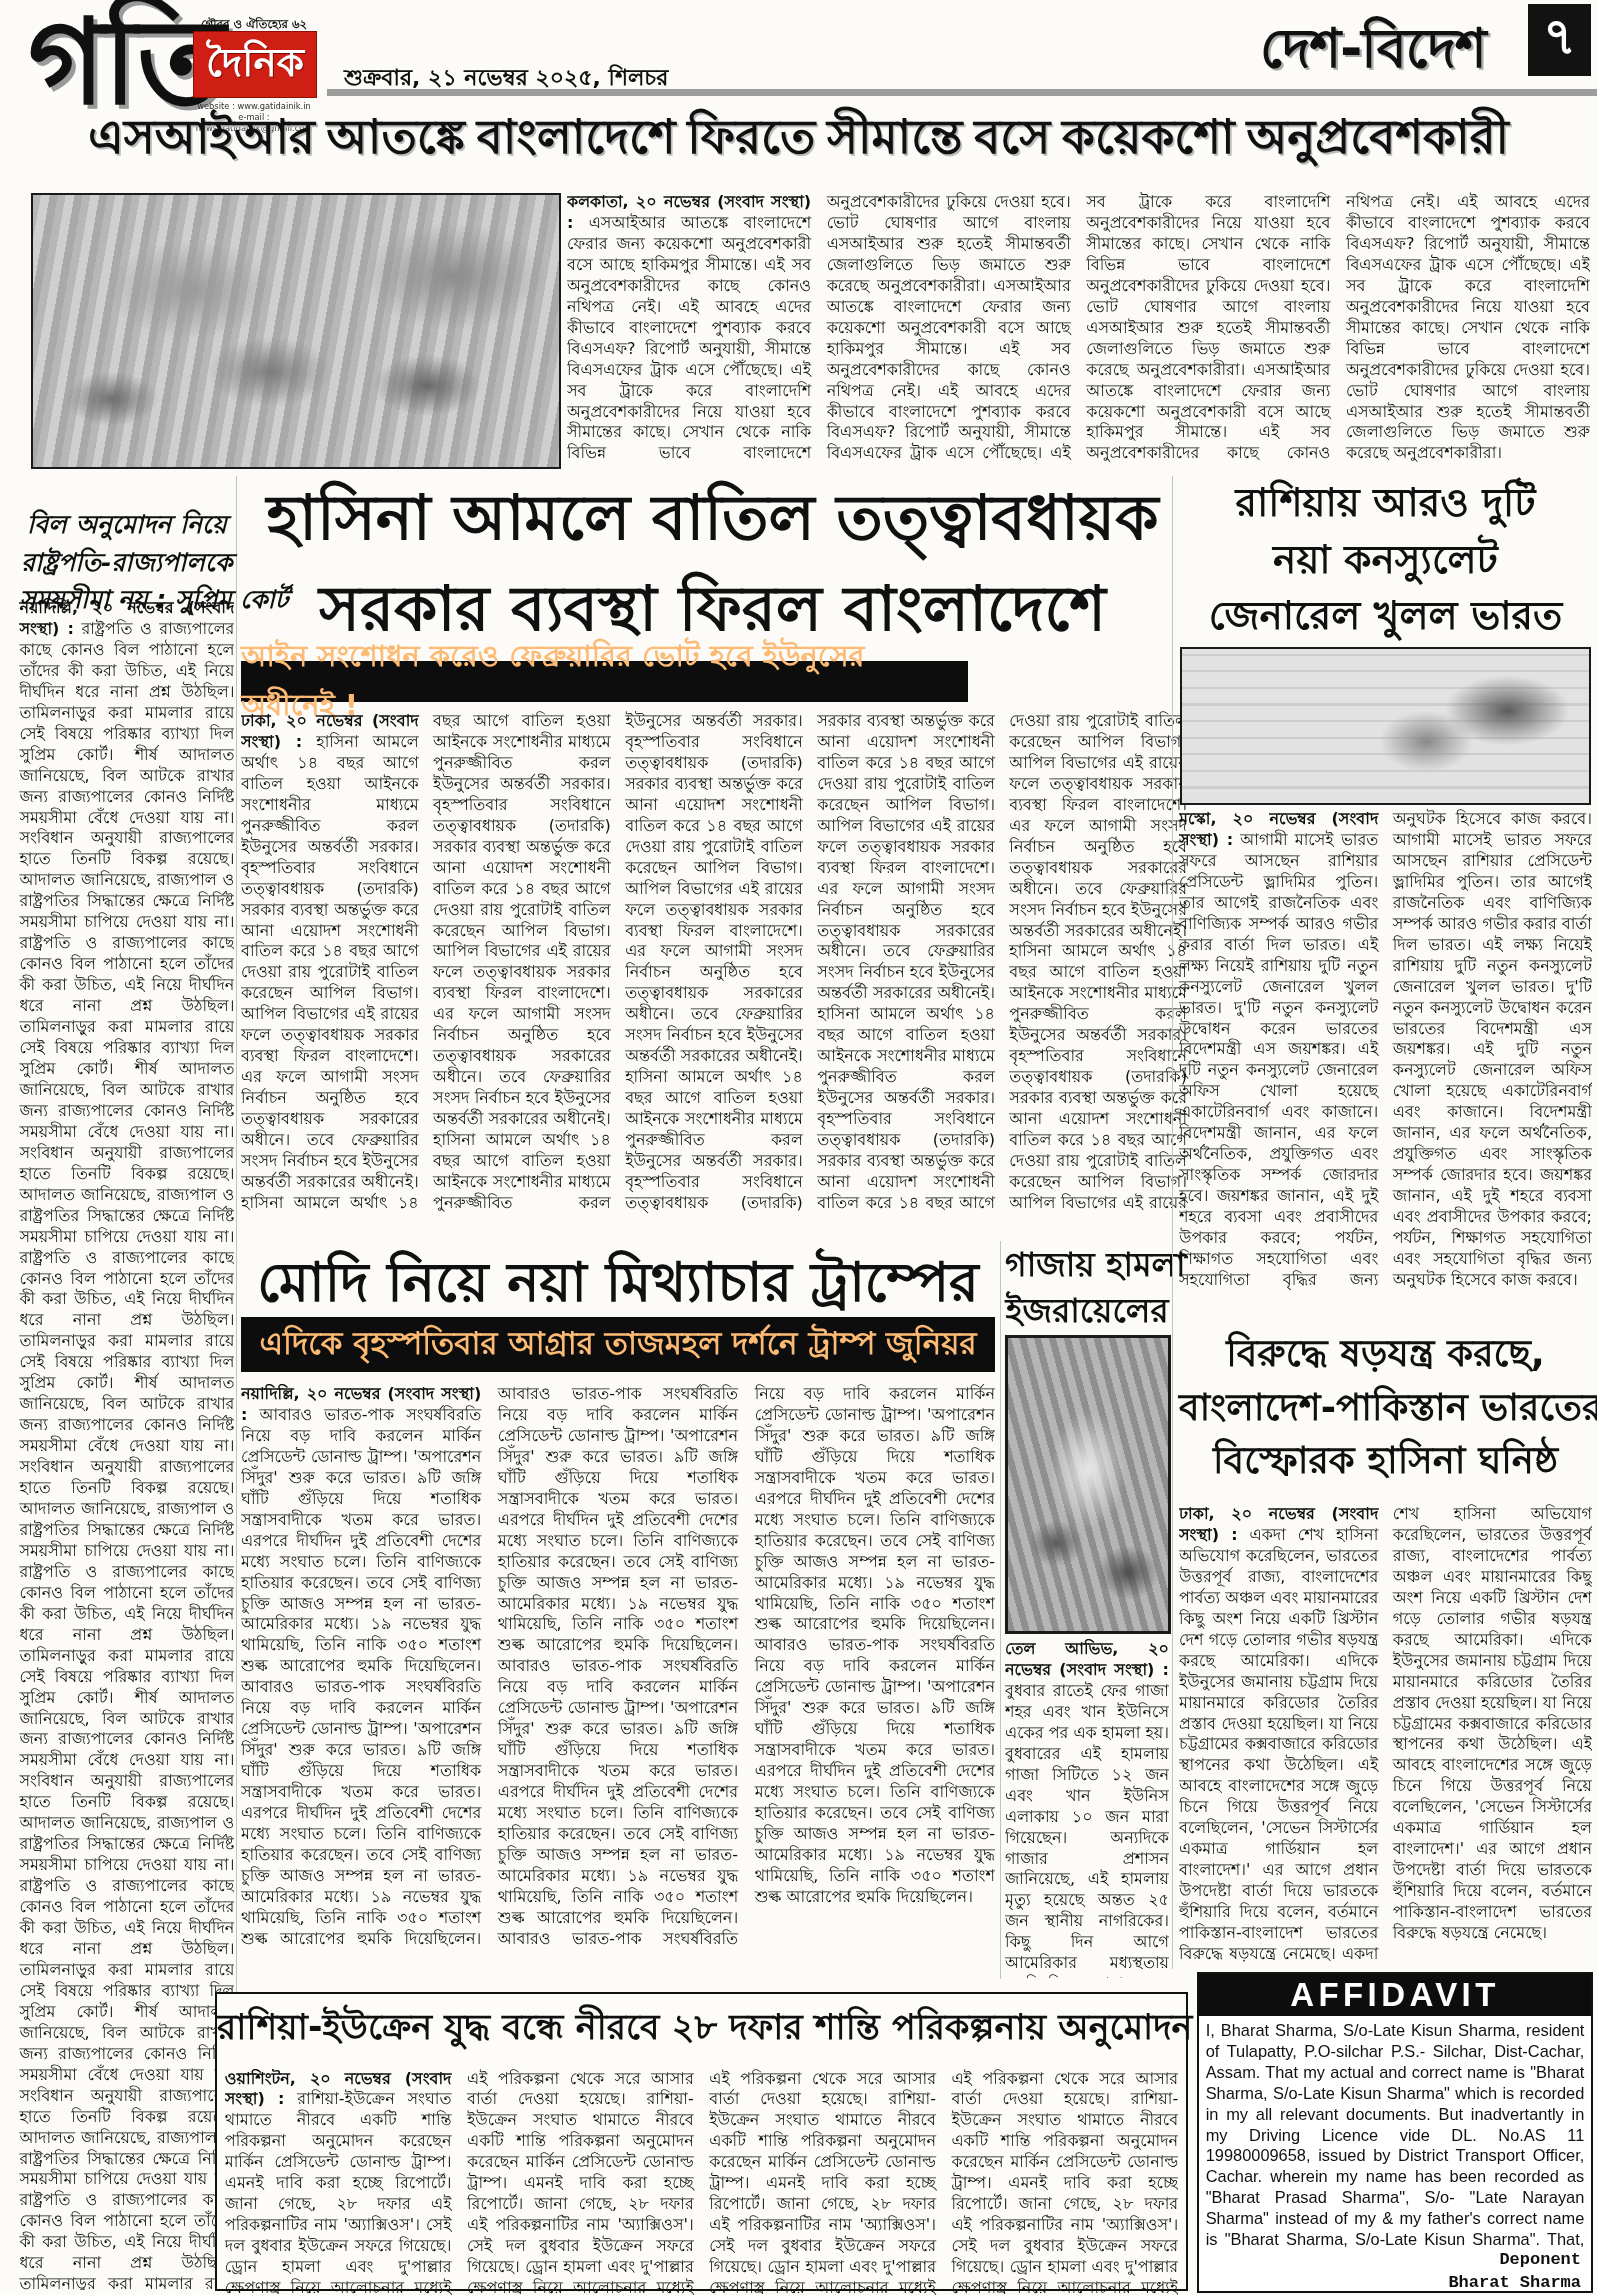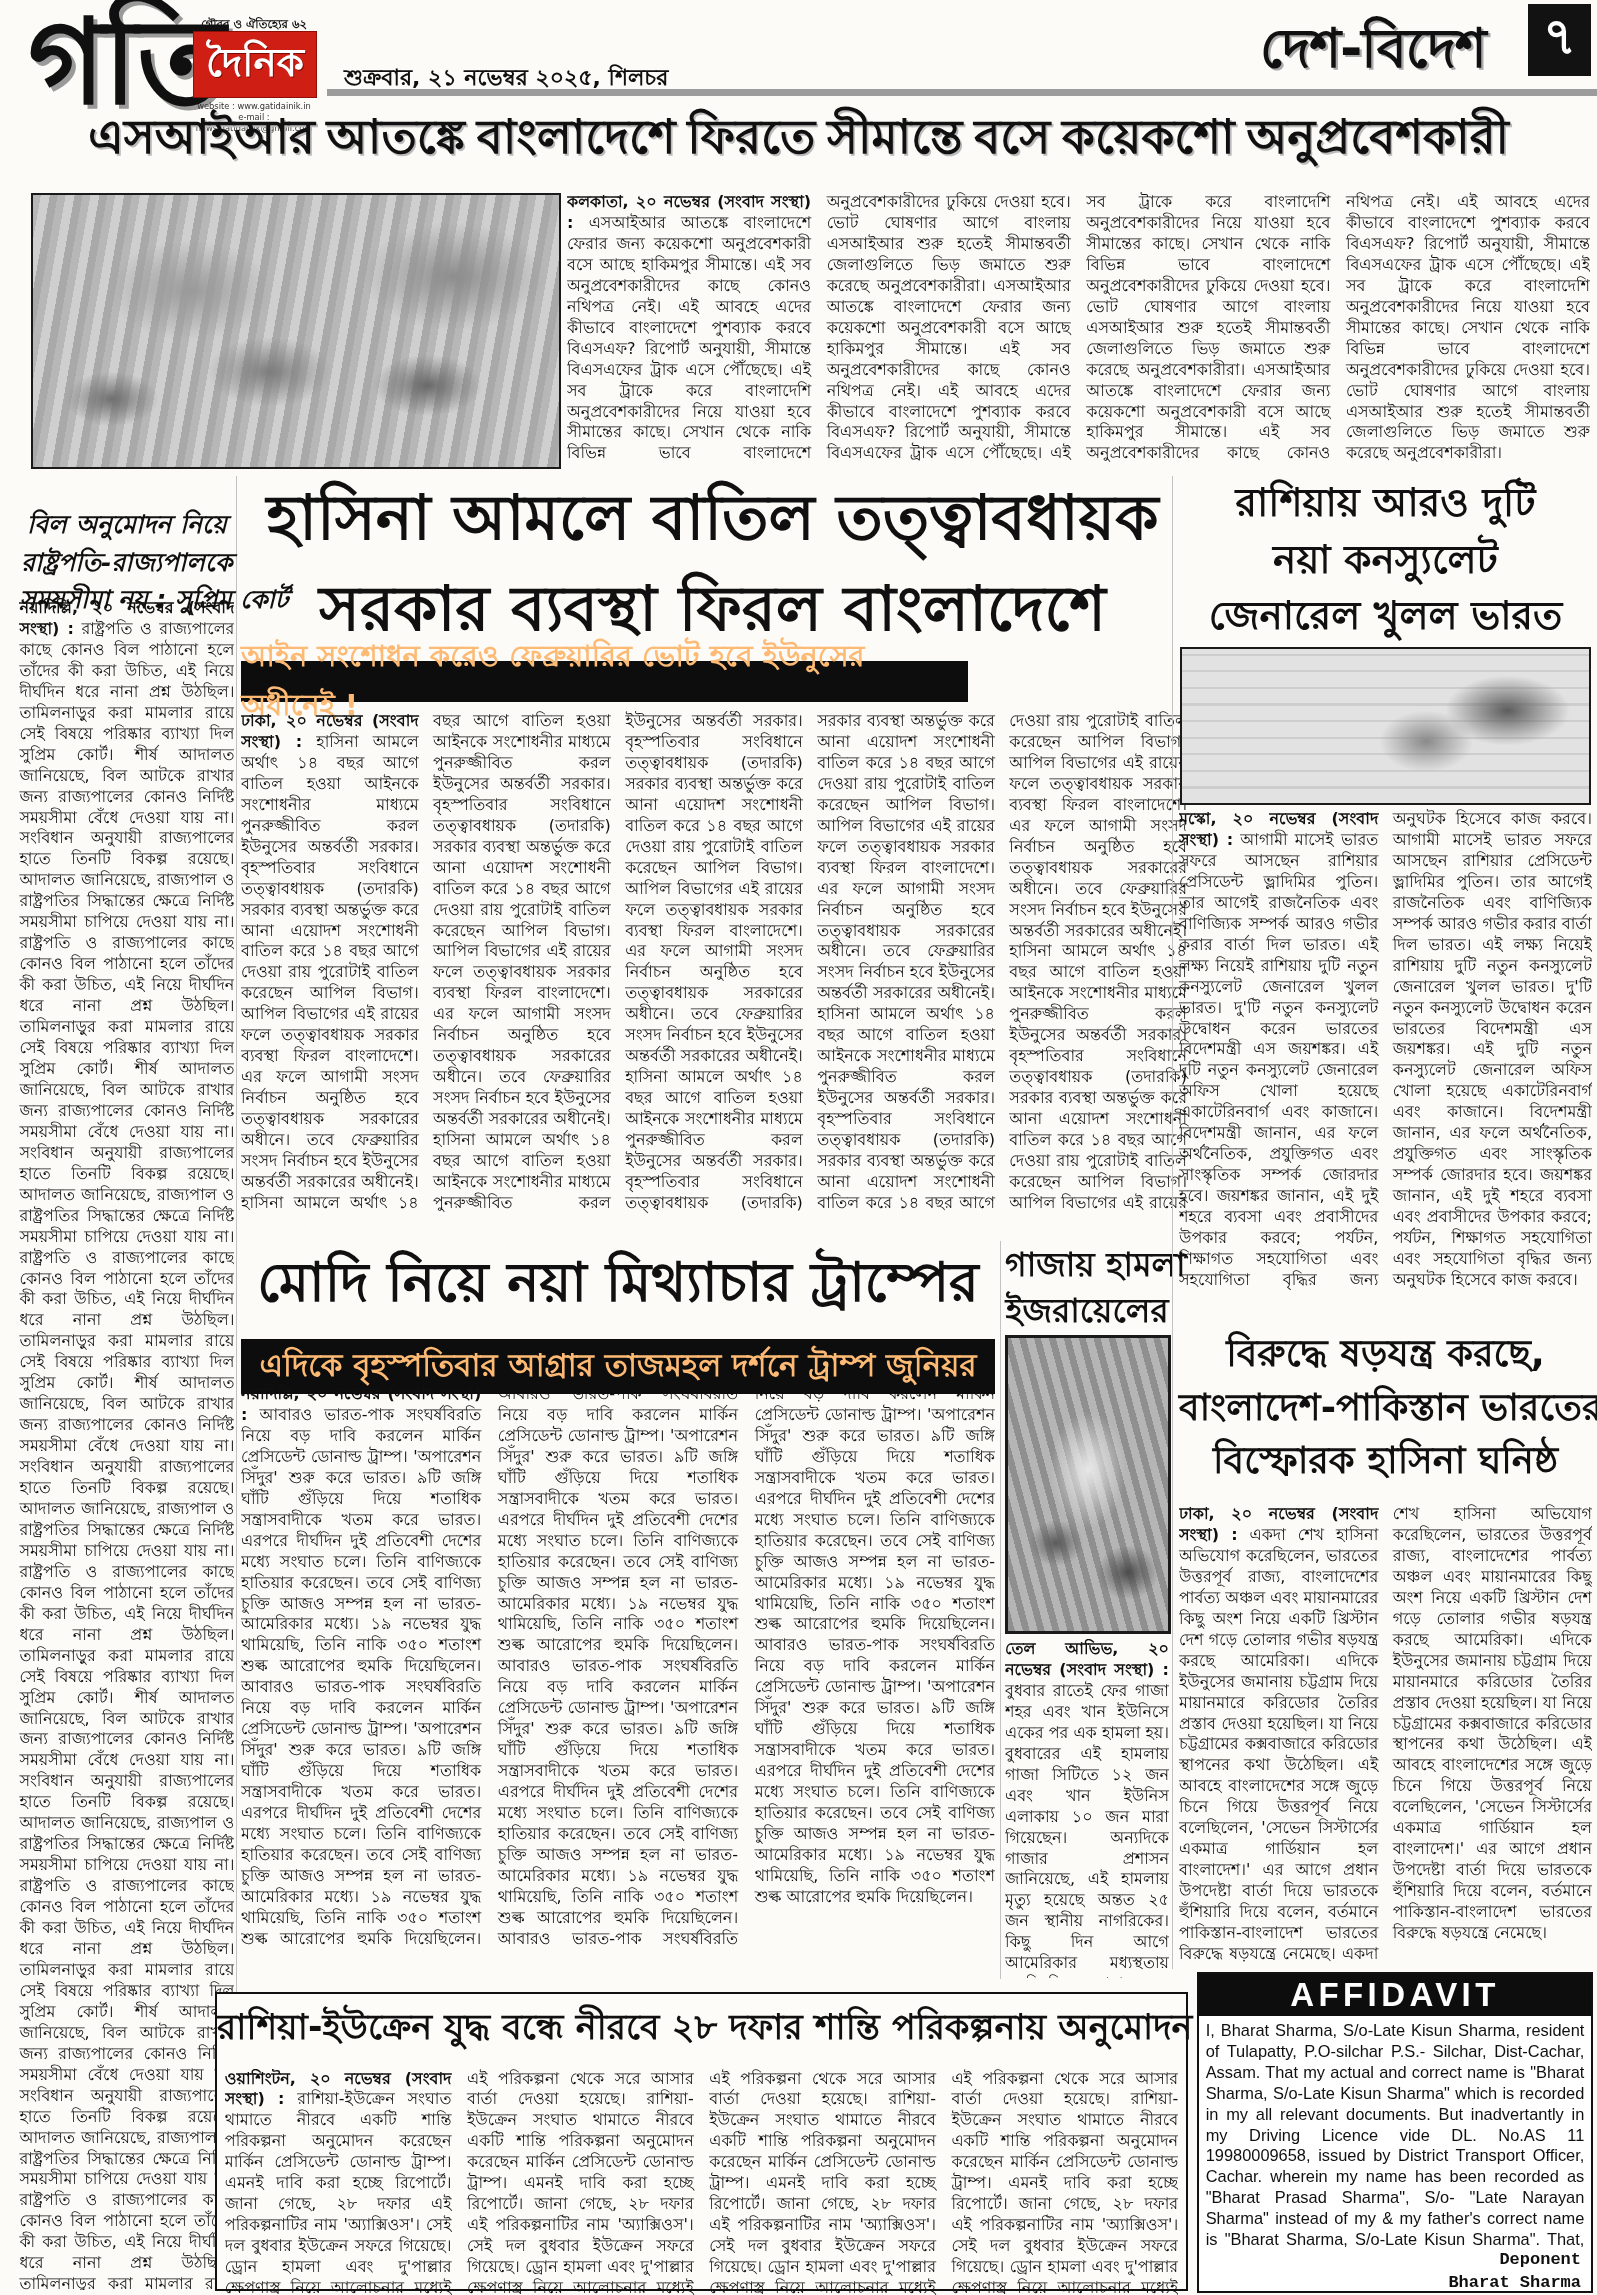--- a/index.html
+++ b/index.html
@@ -115,21 +115,21 @@
 
   <div class="abs h-xl center nowrap" style="left:241px; top:476px; width:943px;">হাসিনা আমলে বাতিল তত্ত্বাবধায়ক</div>
   <div class="abs h-xl center nowrap" style="left:241px; top:567px; width:943px;">সরকার ব্যবস্থা ফিরল বাংলাদেশে</div>
   <div class="abs black-bar" style="left:241px; top:661px; width:727px; height:41px; font-size:29px;">আইন সংশোধন করেও ফেব্রুয়ারির ভোট হবে ইউনুসের অধীনেই !</div>
   <div class="abs body-text cols-5" style="left:241px; top:711px; width:946px; height:522px;">
     <span class="dateline">ঢাকা, ২০ নভেম্বর (সংবাদ সংস্থা) :</span>
     <span>হাসিনা আমলে অর্থাৎ ১৪ বছর আগে বাতিল হওয়া আইনকে সংশোধনীর মাধ্যমে পুনরুজ্জীবিত করল ইউনুসের অন্তর্বর্তী সরকার। বৃহস্পতিবার সংবিধানে তত্ত্বাবধায়ক (তদারকি) সরকার ব্যবস্থা অন্তর্ভুক্ত করে আনা এয়োদশ সংশোধনী বাতিল করে ১৪ বছর আগে দেওয়া রায় পুরোটাই বাতিল করেছেন আপিল বিভাগ। আপিল বিভাগের এই রায়ের ফলে তত্ত্বাবধায়ক সরকার ব্যবস্থা ফিরল বাংলাদেশে। এর ফলে আগামী সংসদ নির্বাচন অনুষ্ঠিত হবে তত্ত্বাবধায়ক সরকারের অধীনে। তবে ফেব্রুয়ারির সংসদ নির্বাচন হবে ইউনুসের অন্তর্বর্তী সরকারের অধীনেই। হাসিনা আমলে অর্থাৎ ১৪ বছর আগে বাতিল হওয়া আইনকে সংশোধনীর মাধ্যমে পুনরুজ্জীবিত করল ইউনুসের অন্তর্বর্তী সরকার। বৃহস্পতিবার সংবিধানে তত্ত্বাবধায়ক (তদারকি) সরকার ব্যবস্থা অন্তর্ভুক্ত করে আনা এয়োদশ সংশোধনী বাতিল করে ১৪ বছর আগে দেওয়া রায় পুরোটাই বাতিল করেছেন আপিল বিভাগ। আপিল বিভাগের এই রায়ের ফলে তত্ত্বাবধায়ক সরকার ব্যবস্থা ফিরল বাংলাদেশে। এর ফলে আগামী সংসদ নির্বাচন অনুষ্ঠিত হবে তত্ত্বাবধায়ক সরকারের অধীনে। তবে ফেব্রুয়ারির সংসদ নির্বাচন হবে ইউনুসের অন্তর্বর্তী সরকারের অধীনেই। হাসিনা আমলে অর্থাৎ ১৪ বছর আগে বাতিল হওয়া আইনকে সংশোধনীর মাধ্যমে পুনরুজ্জীবিত করল ইউনুসের অন্তর্বর্তী সরকার। বৃহস্পতিবার সংবিধানে তত্ত্বাবধায়ক (তদারকি) সরকার ব্যবস্থা অন্তর্ভুক্ত করে আনা এয়োদশ সংশোধনী বাতিল করে ১৪ বছর আগে দেওয়া রায় পুরোটাই বাতিল করেছেন আপিল বিভাগ। আপিল বিভাগের এই রায়ের ফলে তত্ত্বাবধায়ক সরকার ব্যবস্থা ফিরল বাংলাদেশে। এর ফলে আগামী সংসদ নির্বাচন অনুষ্ঠিত হবে তত্ত্বাবধায়ক সরকারের অধীনে। তবে ফেব্রুয়ারির সংসদ নির্বাচন হবে ইউনুসের অন্তর্বর্তী সরকারের অধীনেই। হাসিনা আমলে অর্থাৎ ১৪ বছর আগে বাতিল হওয়া আইনকে সংশোধনীর মাধ্যমে পুনরুজ্জীবিত করল ইউনুসের অন্তর্বর্তী সরকার। বৃহস্পতিবার সংবিধানে তত্ত্বাবধায়ক (তদারকি) সরকার ব্যবস্থা অন্তর্ভুক্ত করে আনা এয়োদশ সংশোধনী বাতিল করে ১৪ বছর আগে দেওয়া রায় পুরোটাই বাতিল করেছেন আপিল বিভাগ। আপিল বিভাগের এই রায়ের ফলে তত্ত্বাবধায়ক সরকার ব্যবস্থা ফিরল বাংলাদেশে। এর ফলে আগামী সংসদ নির্বাচন অনুষ্ঠিত হবে তত্ত্বাবধায়ক সরকারের অধীনে। তবে ফেব্রুয়ারির সংসদ নির্বাচন হবে ইউনুসের অন্তর্বর্তী সরকারের অধীনেই। হাসিনা আমলে অর্থাৎ ১৪ বছর আগে বাতিল হওয়া আইনকে সংশোধনীর মাধ্যমে পুনরুজ্জীবিত করল ইউনুসের অন্তর্বর্তী সরকার। বৃহস্পতিবার সংবিধানে তত্ত্বাবধায়ক (তদারকি) সরকার ব্যবস্থা অন্তর্ভুক্ত করে আনা এয়োদশ সংশোধনী বাতিল করে ১৪ বছর আগে দেওয়া রায় পুরোটাই বাতিল করেছেন আপিল বিভাগ। আপিল বিভাগের এই রায়ের ফলে তত্ত্বাবধায়ক সরকার ব্যবস্থা ফিরল বাংলাদেশে। এর ফলে আগামী সংসদ নির্বাচন অনুষ্ঠিত হবে তত্ত্বাবধায়ক সরকারের অধীনে। তবে ফেব্রুয়ারির সংসদ নির্বাচন হবে ইউনুসের অন্তর্বর্তী সরকারের অধীনেই। হাসিনা আমলে অর্থাৎ ১৪ বছর আগে বাতিল হওয়া আইনকে সংশোধনীর মাধ্যমে পুনরুজ্জীবিত করল ইউনুসের অন্তর্বর্তী সরকার। বৃহস্পতিবার সংবিধানে তত্ত্বাবধায়ক (তদারকি) সরকার ব্যবস্থা অন্তর্ভুক্ত করে আনা এয়োদশ সংশোধনী বাতিল করে ১৪ বছর আগে দেওয়া রায় পুরোটাই বাতিল করেছেন আপিল বিভাগ। আপিল বিভাগের এই রায়ের ফলে তত্ত্বাবধায়ক সরকার ব্যবস্থা ফিরল বাংলাদেশে। এর ফলে আগামী সংসদ নির্বাচন অনুষ্ঠিত হবে তত্ত্বাবধায়ক সরকারের অধীনে। তবে ফেব্রুয়ারির সংসদ নির্বাচন হবে ইউনুসের অন্তর্বর্তী সরকারের অধীনেই।</span>
   </div>
 
   <div class="abs h-lg center nowrap" style="left:241px; top:1241px; width:754px;">মোদি নিয়ে নয়া মিথ্যাচার ট্রাম্পের</div>
-  <div class="abs black-bar" style="left:241px; top:1317px; width:754px; height:55px; font-size:31px;margin-top:22px;">এদিকে বৃহস্পতিবার আগ্রার তাজমহল দর্শনে ট্রাম্প জুনিয়র</div>
+  <div class="abs black-bar" style="left:241px; top:1317px; width:754px; height:55px; font-size:31px;">এদিকে বৃহস্পতিবার আগ্রার তাজমহল দর্শনে ট্রাম্প জুনিয়র</div>
   <div class="abs body-text cols-3" style="left:241px; top:1384px; width:754px; height:595px;">
     <span class="dateline">নয়াদিল্লি, ২০ নভেম্বর (সংবাদ সংস্থা) :</span>
     <span>আবারও ভারত-পাক সংঘর্ষবিরতি নিয়ে বড় দাবি করলেন মার্কিন প্রেসিডেন্ট ডোনাল্ড ট্রাম্প। 'অপারেশন সিঁদুর' শুরু করে ভারত। ৯টি জঙ্গি ঘাঁটি গুঁড়িয়ে দিয়ে শতাধিক সন্ত্রাসবাদীকে খতম করে ভারত। এরপরে দীর্ঘদিন দুই প্রতিবেশী দেশের মধ্যে সংঘাত চলে। তিনি বাণিজ্যকে হাতিয়ার করেছেন। তবে সেই বাণিজ্য চুক্তি আজও সম্পন্ন হল না ভারত-আমেরিকার মধ্যে। ১৯ নভেম্বর যুদ্ধ থামিয়েছি, তিনি নাকি ৩৫০ শতাংশ শুল্ক আরোপের হুমকি দিয়েছিলেন। আবারও ভারত-পাক সংঘর্ষবিরতি নিয়ে বড় দাবি করলেন মার্কিন প্রেসিডেন্ট ডোনাল্ড ট্রাম্প। 'অপারেশন সিঁদুর' শুরু করে ভারত। ৯টি জঙ্গি ঘাঁটি গুঁড়িয়ে দিয়ে শতাধিক সন্ত্রাসবাদীকে খতম করে ভারত। এরপরে দীর্ঘদিন দুই প্রতিবেশী দেশের মধ্যে সংঘাত চলে। তিনি বাণিজ্যকে হাতিয়ার করেছেন। তবে সেই বাণিজ্য চুক্তি আজও সম্পন্ন হল না ভারত-আমেরিকার মধ্যে। ১৯ নভেম্বর যুদ্ধ থামিয়েছি, তিনি নাকি ৩৫০ শতাংশ শুল্ক আরোপের হুমকি দিয়েছিলেন। আবারও ভারত-পাক সংঘর্ষবিরতি নিয়ে বড় দাবি করলেন মার্কিন প্রেসিডেন্ট ডোনাল্ড ট্রাম্প। 'অপারেশন সিঁদুর' শুরু করে ভারত। ৯টি জঙ্গি ঘাঁটি গুঁড়িয়ে দিয়ে শতাধিক সন্ত্রাসবাদীকে খতম করে ভারত। এরপরে দীর্ঘদিন দুই প্রতিবেশী দেশের মধ্যে সংঘাত চলে। তিনি বাণিজ্যকে হাতিয়ার করেছেন। তবে সেই বাণিজ্য চুক্তি আজও সম্পন্ন হল না ভারত-আমেরিকার মধ্যে। ১৯ নভেম্বর যুদ্ধ থামিয়েছি, তিনি নাকি ৩৫০ শতাংশ শুল্ক আরোপের হুমকি দিয়েছিলেন। আবারও ভারত-পাক সংঘর্ষবিরতি নিয়ে বড় দাবি করলেন মার্কিন প্রেসিডেন্ট ডোনাল্ড ট্রাম্প। 'অপারেশন সিঁদুর' শুরু করে ভারত। ৯টি জঙ্গি ঘাঁটি গুঁড়িয়ে দিয়ে শতাধিক সন্ত্রাসবাদীকে খতম করে ভারত। এরপরে দীর্ঘদিন দুই প্রতিবেশী দেশের মধ্যে সংঘাত চলে। তিনি বাণিজ্যকে হাতিয়ার করেছেন। তবে সেই বাণিজ্য চুক্তি আজও সম্পন্ন হল না ভারত-আমেরিকার মধ্যে। ১৯ নভেম্বর যুদ্ধ থামিয়েছি, তিনি নাকি ৩৫০ শতাংশ শুল্ক আরোপের হুমকি দিয়েছিলেন। আবারও ভারত-পাক সংঘর্ষবিরতি নিয়ে বড় দাবি করলেন মার্কিন প্রেসিডেন্ট ডোনাল্ড ট্রাম্প। 'অপারেশন সিঁদুর' শুরু করে ভারত। ৯টি জঙ্গি ঘাঁটি গুঁড়িয়ে দিয়ে শতাধিক সন্ত্রাসবাদীকে খতম করে ভারত। এরপরে দীর্ঘদিন দুই প্রতিবেশী দেশের মধ্যে সংঘাত চলে। তিনি বাণিজ্যকে হাতিয়ার করেছেন। তবে সেই বাণিজ্য চুক্তি আজও সম্পন্ন হল না ভারত-আমেরিকার মধ্যে। ১৯ নভেম্বর যুদ্ধ থামিয়েছি, তিনি নাকি ৩৫০ শতাংশ শুল্ক আরোপের হুমকি দিয়েছিলেন। আবারও ভারত-পাক সংঘর্ষবিরতি নিয়ে বড় দাবি করলেন মার্কিন প্রেসিডেন্ট ডোনাল্ড ট্রাম্প। 'অপারেশন সিঁদুর' শুরু করে ভারত। ৯টি জঙ্গি ঘাঁটি গুঁড়িয়ে দিয়ে শতাধিক সন্ত্রাসবাদীকে খতম করে ভারত। এরপরে দীর্ঘদিন দুই প্রতিবেশী দেশের মধ্যে সংঘাত চলে। তিনি বাণিজ্যকে হাতিয়ার করেছেন। তবে সেই বাণিজ্য চুক্তি আজও সম্পন্ন হল না ভারত-আমেরিকার মধ্যে। ১৯ নভেম্বর যুদ্ধ থামিয়েছি, তিনি নাকি ৩৫০ শতাংশ শুল্ক আরোপের হুমকি দিয়েছিলেন।</span>
   </div>
 
   <div class="abs vrule" style="left:1000px; top:1241px; height:738px;"></div>
   <div class="abs" style="left:1005px; top:1242px; width:164px;">
     <div class="h-sm center nowrap">গাজায় হামলা</div>
     <div class="h-sm center nowrap">ইজরায়েলের</div>
   </div>

